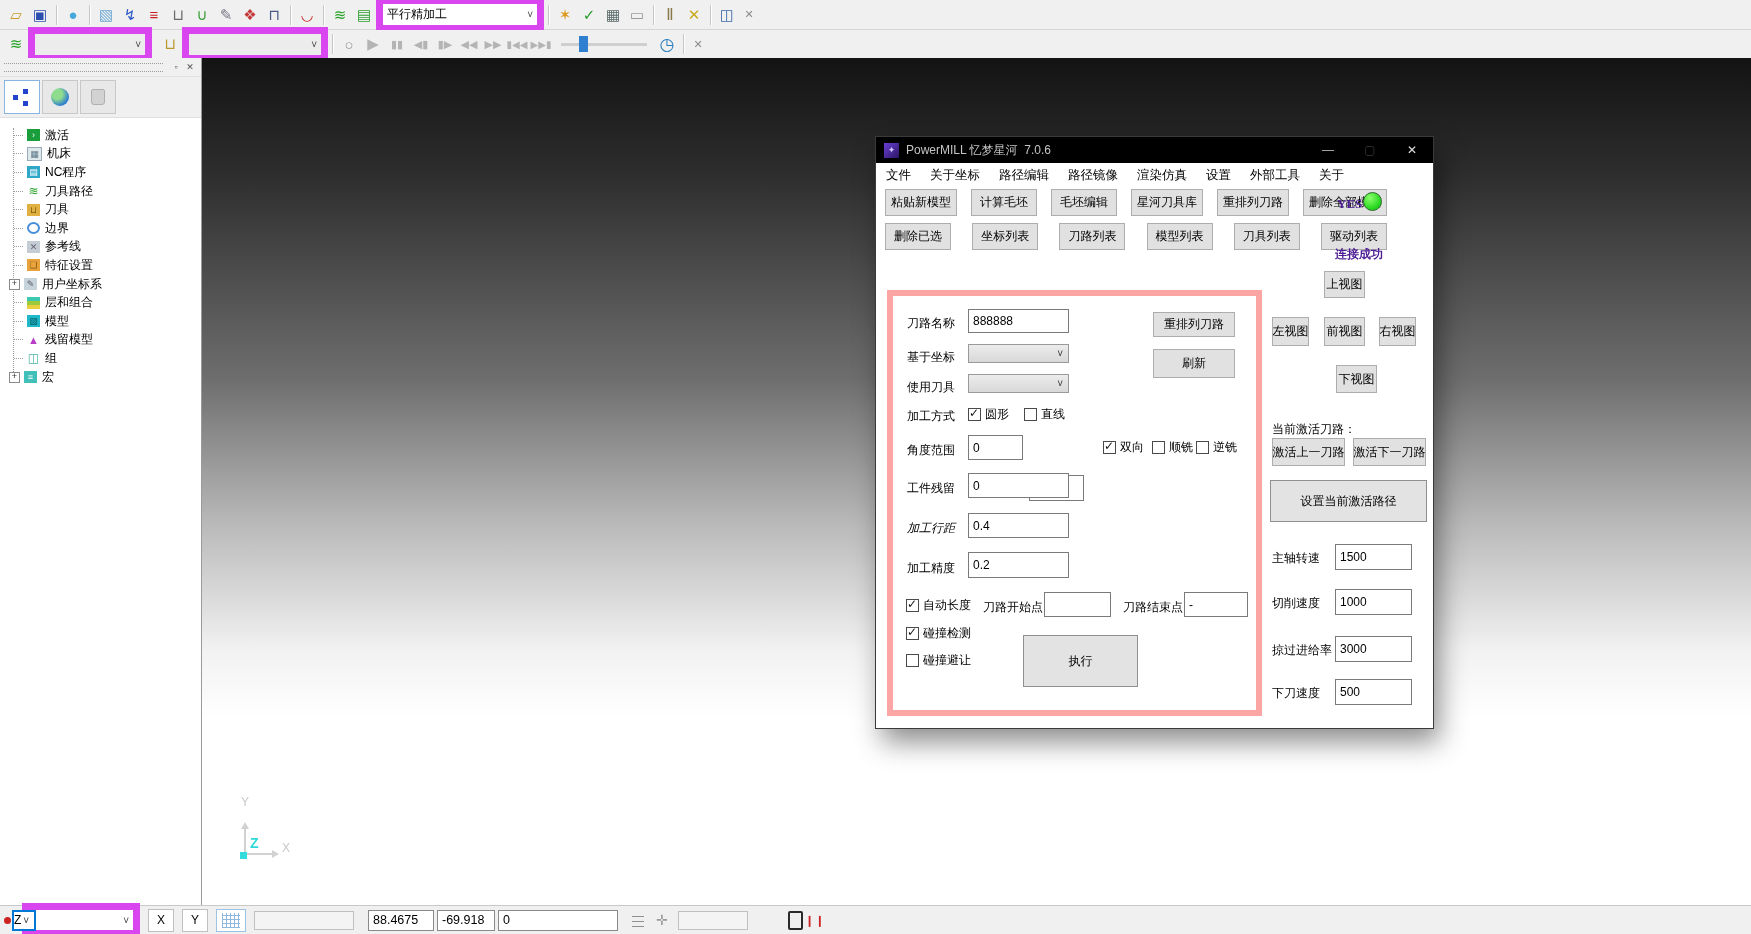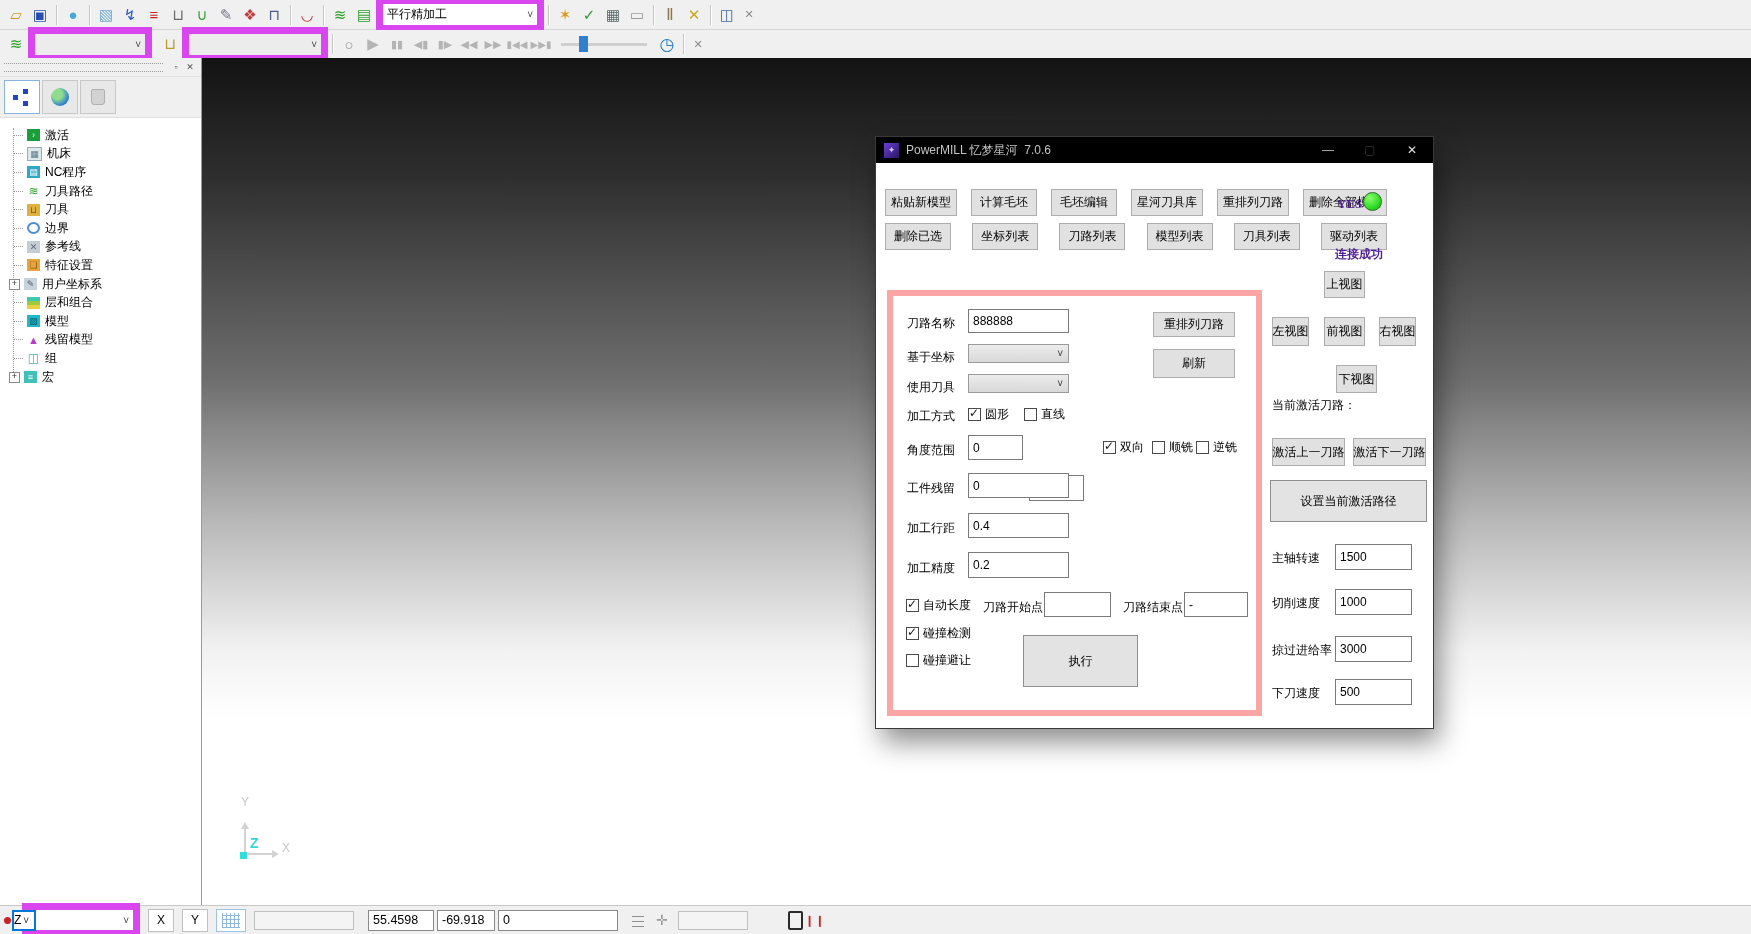--- a/index.html
+++ b/index.html
@@ -260,20 +260,30 @@
   <div class="dialog">
     <div class="dtitle">
       <span class="appico">✦</span>
       <span class="ttext">PowerMILL 忆梦星河  7.0.6</span>
       <div class="wctrl">
         <span class="wbtn" style="color:#b8b8b8;">—</span>
         <span class="wbtn" style="color:#3a3a3a;">▢</span>
         <span class="wbtn" style="color:#e0e0e0;">✕</span>
       </div>
     </div>
+    <div class="dmenu">
+      <span>文件</span>
+      <span>关于坐标</span>
+      <span>路径编辑</span>
+      <span>路径镜像</span>
+      <span>渲染仿真</span>
+      <span>设置</span>
+      <span>外部工具</span>
+      <span>关于</span>
+    </div>
 
     <div class="qrow" style="top:52px;">
       <div class="btn">粘贴新模型</div>
       <div class="btn">计算毛坯</div>
       <div class="btn">毛坯编辑</div>
       <div class="btn">星河刀具库</div>
       <div class="btn">重排列刀路</div>
       <div class="btn">删除全部模型</div>
     </div>
     <span class="lbl magenta" style="left:461px;top:59px;font-family:'Liberation Serif',serif;font-size:13px;">YES</span>
@@ -324,21 +334,21 @@
           <span>顺铣</span>
         </label>
       <label class="cb" style="left:303px;top:143px;">
           <span class="cbx"></span>
           <span>逆铣</span>
         </label>
 
       <span class="lbl" style="left:14px;top:184px;">工件残留</span>
       <input class="in" style="left: 75px; top: 177px; width: 101px; height: 25px;" value="0">
 
-      <span class="lbl" style="left:14px;top:224px;">加工行距</span>
+      <span class="lbl" style="left:14px;top:224px;font-style:italic;">加工行距</span>
       <input class="in" style="left: 75px; top: 217px; width: 101px; height: 25px;" value="0.4">
 
       <span class="lbl" style="left:14px;top:264px;">加工精度</span>
       <input class="in" style="left: 75px; top: 256px; width: 101px; height: 26px;" value="0.2">
 
       <label class="cb" style="left:13px;top:301px;">
           <span class="cbx on"></span>
           <span>自动长度</span>
         </label>
       <span class="lbl" style="left:90px;top:303px;">刀路开始点</span>
@@ -357,21 +367,21 @@
 
       <div class="btn bigbtn abs" style="left:130px;top:339px;width:115px;height:52px;">执行</div>
     </div>
 
     <div class="btn abs" style="left:448px;top:134px;width:41px;height:27px;">上视图</div>
     <div class="btn abs" style="left:396px;top:180px;width:37px;height:29px;">左视图</div>
     <div class="btn abs" style="left:448px;top:180px;width:41px;height:29px;">前视图</div>
     <div class="btn abs" style="left:503px;top:180px;width:37px;height:29px;">右视图</div>
     <div class="btn abs" style="left:448px;top:228px;width:41px;height:28px;margin-left:12px;">下视图</div>
 
-    <span class="lbl" style="left:396px;top:260px;">当前激活刀路：</span>
+    <span class="lbl" style="left:396px;top:284px;">当前激活刀路：</span>
     <div class="btn abs" style="left:396px;top:301px;width:73px;height:28px;">激活上一刀路</div>
     <div class="btn abs" style="left:477px;top:301px;width:73px;height:28px;">激活下一刀路</div>
     <div class="btn bigbtn abs" style="left:394px;top:343px;width:157px;height:42px;">设置当前激活路径</div>
 
     <span class="lbl" style="left:396px;top:413px;">主轴转速</span>
     <input class="in" style="left: 459px; top: 407px; width: 77px; height: 26px;" value="1500">
     <span class="lbl" style="left:396px;top:458px;">切削速度</span>
     <input class="in" style="left: 459px; top: 452px; width: 77px; height: 26px;" value="1000">
     <span class="lbl" style="left:396px;top:505px;">掠过进给率</span>
     <input class="in" style="left: 459px; top: 499px; width: 77px; height: 26px;" value="3000">
@@ -385,21 +395,21 @@
     <div class="combo" style="width:96px;height:20px;">
       <span class="chev">˅</span>
     </div>
     <div class="sb-axis">X</div>
     <div class="sb-axis">Y</div>
     <div class="sb-axis sel">Z</div>
     <div class="sb-axis" style="width:28px;border-color:#9cc3e5;">
         <span class="gridic"></span>
       </div>
     <div class="sb-field" style="width:100px;margin-left:8px;background:#f4f4f4;border-color:#c0c0c0;"></div>
-    <div class="coord" style="width:66px;margin-left:14px;">55.4598</div>
+    <div class="coord" style="width:66px;margin-left:14px;">88.4675</div>
     <div class="coord" style="width:58px;margin-left:3px;">-69.918</div>
     <div class="coord" style="width:120px;margin-left:3px;">0</div>
     <span class="lvlic" style="margin-left:14px;"></span>
     <span style="color:#9a9a9a;font-size:14px;margin-left:12px;">✛</span>
     <div class="sb-field" style="width:70px;margin-left:10px;background:#f4f4f4;border-color:#c0c0c0;"></div>
     <span class="phone" style="margin-left:40px;"></span>
     <span class="pbars">❙❙</span>
   </div>
 
 </div>

